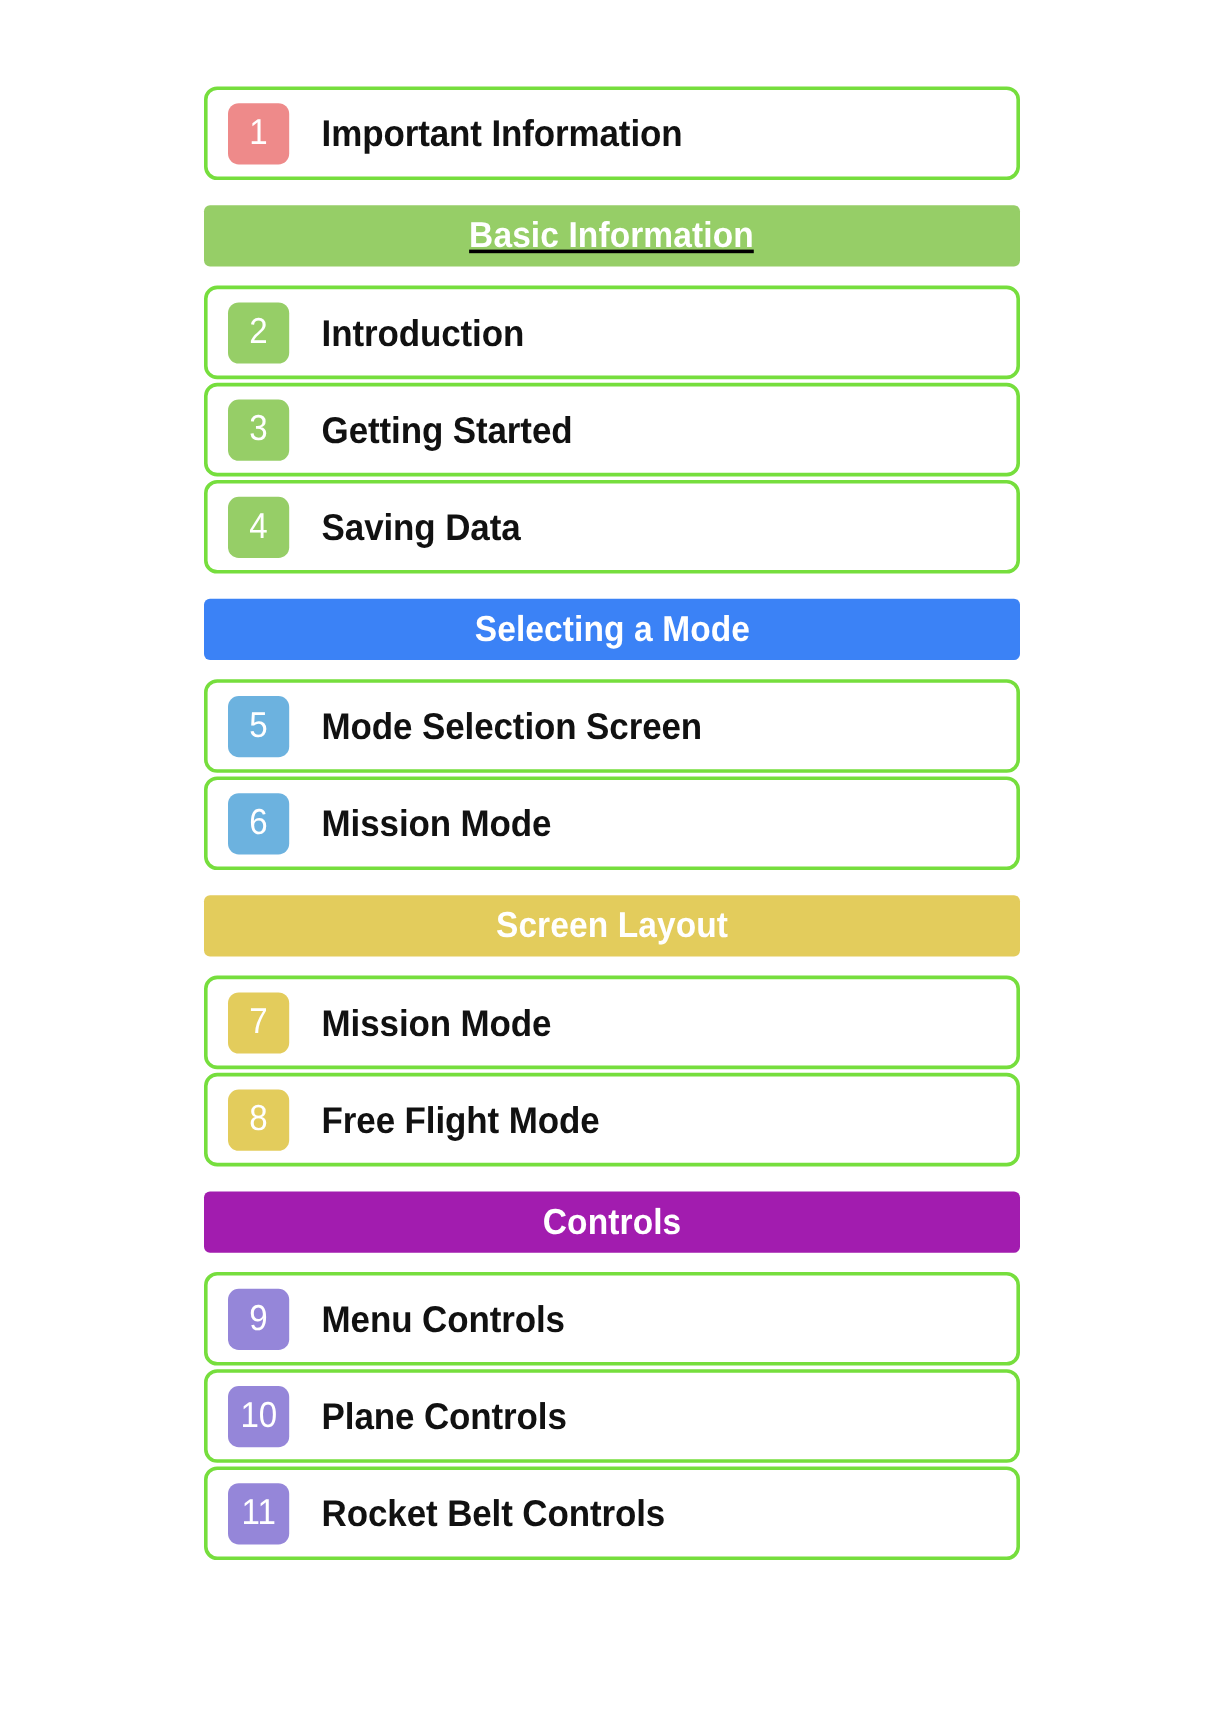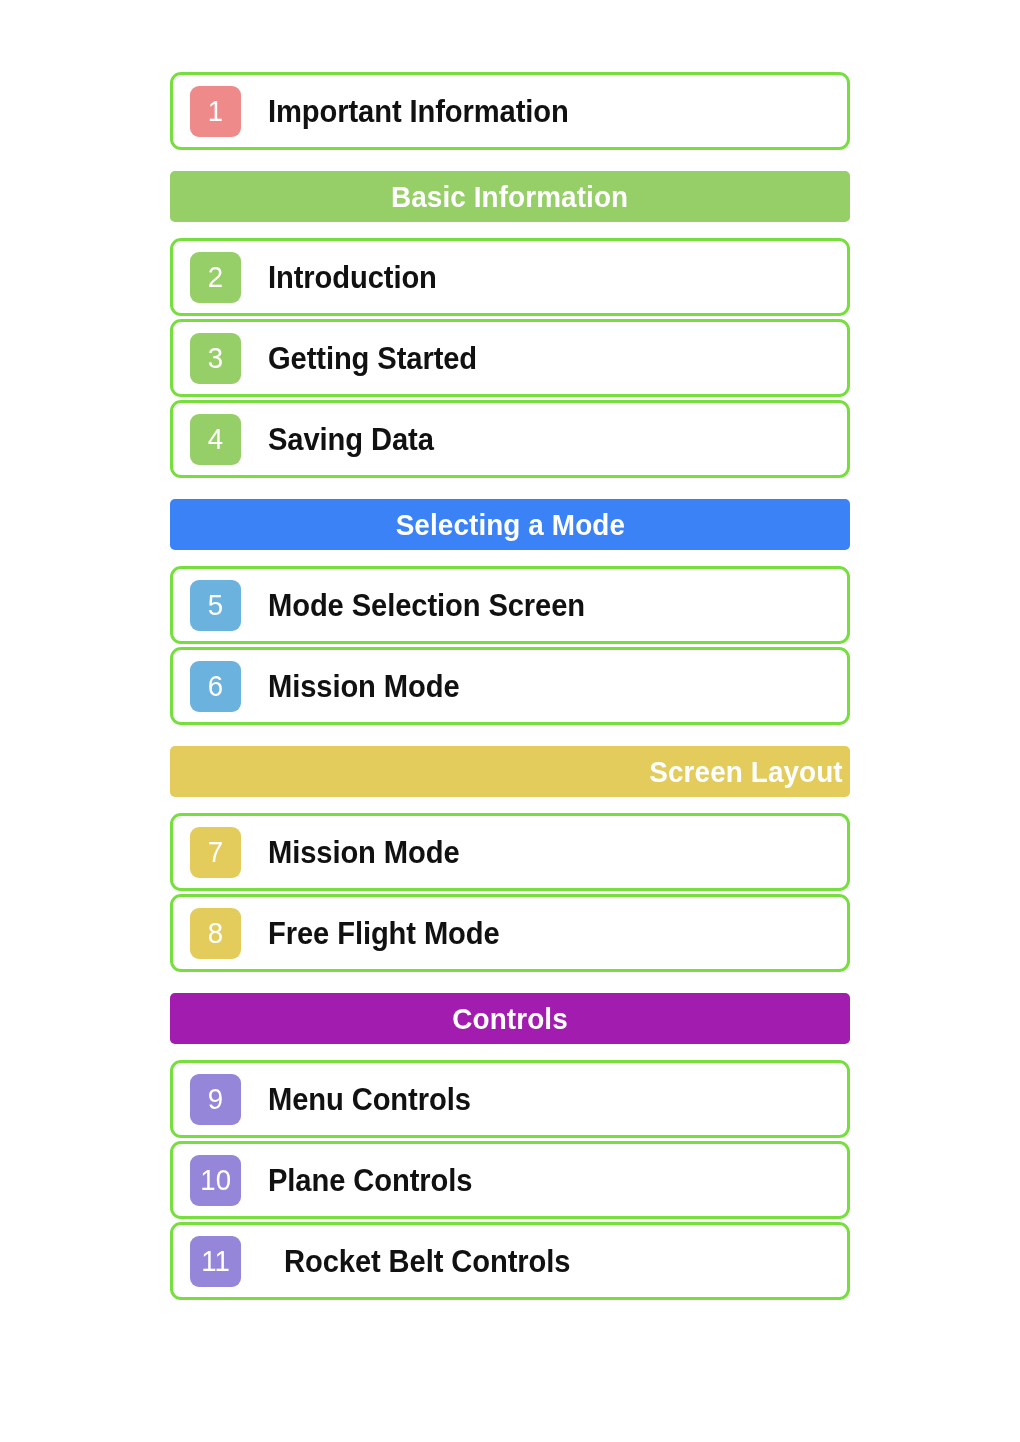--- a/index.html
+++ b/index.html
@@ -58,21 +58,20 @@
     border-radius: 11px;
     background: #ffffff;
     display: flex;
     align-items: center;
     margin-bottom: 3px;
     box-sizing: border-box;
     padding-left: 17px;
   }
   .entry:last-child {
     margin-bottom: 0;
-    gap: 16px;
   }
 
   .entry-badge {
     width: 51px;
     height: 51px;
     min-width: 51px;
     border-radius: 9px;
     display: flex;
     align-items: center;
     justify-content: center;
@@ -103,21 +102,21 @@
 <body>
 
 <div class="manual-page">
   <div class="toc" id="toc-root">
       <div class="entry" style="border-color: rgb(118, 222, 61);">
         <div class="entry-badge" style="background: rgb(238, 138, 138);">
           <span class="entry-badge-number">1</span>
         </div>
         <span class="entry-title">Important Information</span>
       </div>
-      <div class="section-header" style="background: rgb(150, 206, 103);">
+      <div class="section-header" style="background: rgb(150, 206, 103); text-decoration: underline;">
         <span class="section-header-label">Basic Information</span>
       </div>
       <div class="entry" style="border-color: rgb(118, 222, 61);">
         <div class="entry-badge" style="background: rgb(150, 206, 103);">
           <span class="entry-badge-number">2</span>
         </div>
         <span class="entry-title">Introduction</span>
       </div>
       <div class="entry" style="border-color: rgb(118, 222, 61);">
         <div class="entry-badge" style="background: rgb(150, 206, 103);">
@@ -139,21 +138,21 @@
           <span class="entry-badge-number">5</span>
         </div>
         <span class="entry-title">Mode Selection Screen</span>
       </div>
       <div class="entry" style="border-color: rgb(118, 222, 61);">
         <div class="entry-badge" style="background: rgb(108, 178, 223);">
           <span class="entry-badge-number">6</span>
         </div>
         <span class="entry-title">Mission Mode</span>
       </div>
-      <div class="section-header" style="background: rgb(227, 204, 92); justify-content: flex-end;">
+      <div class="section-header" style="background: rgb(227, 204, 92);">
         <span class="section-header-label">Screen Layout</span>
       </div>
       <div class="entry" style="border-color: rgb(118, 222, 61);">
         <div class="entry-badge" style="background: rgb(227, 204, 92);">
           <span class="entry-badge-number">7</span>
         </div>
         <span class="entry-title">Mission Mode</span>
       </div>
       <div class="entry" style="border-color: rgb(118, 222, 61);">
         <div class="entry-badge" style="background: rgb(227, 204, 92);">

